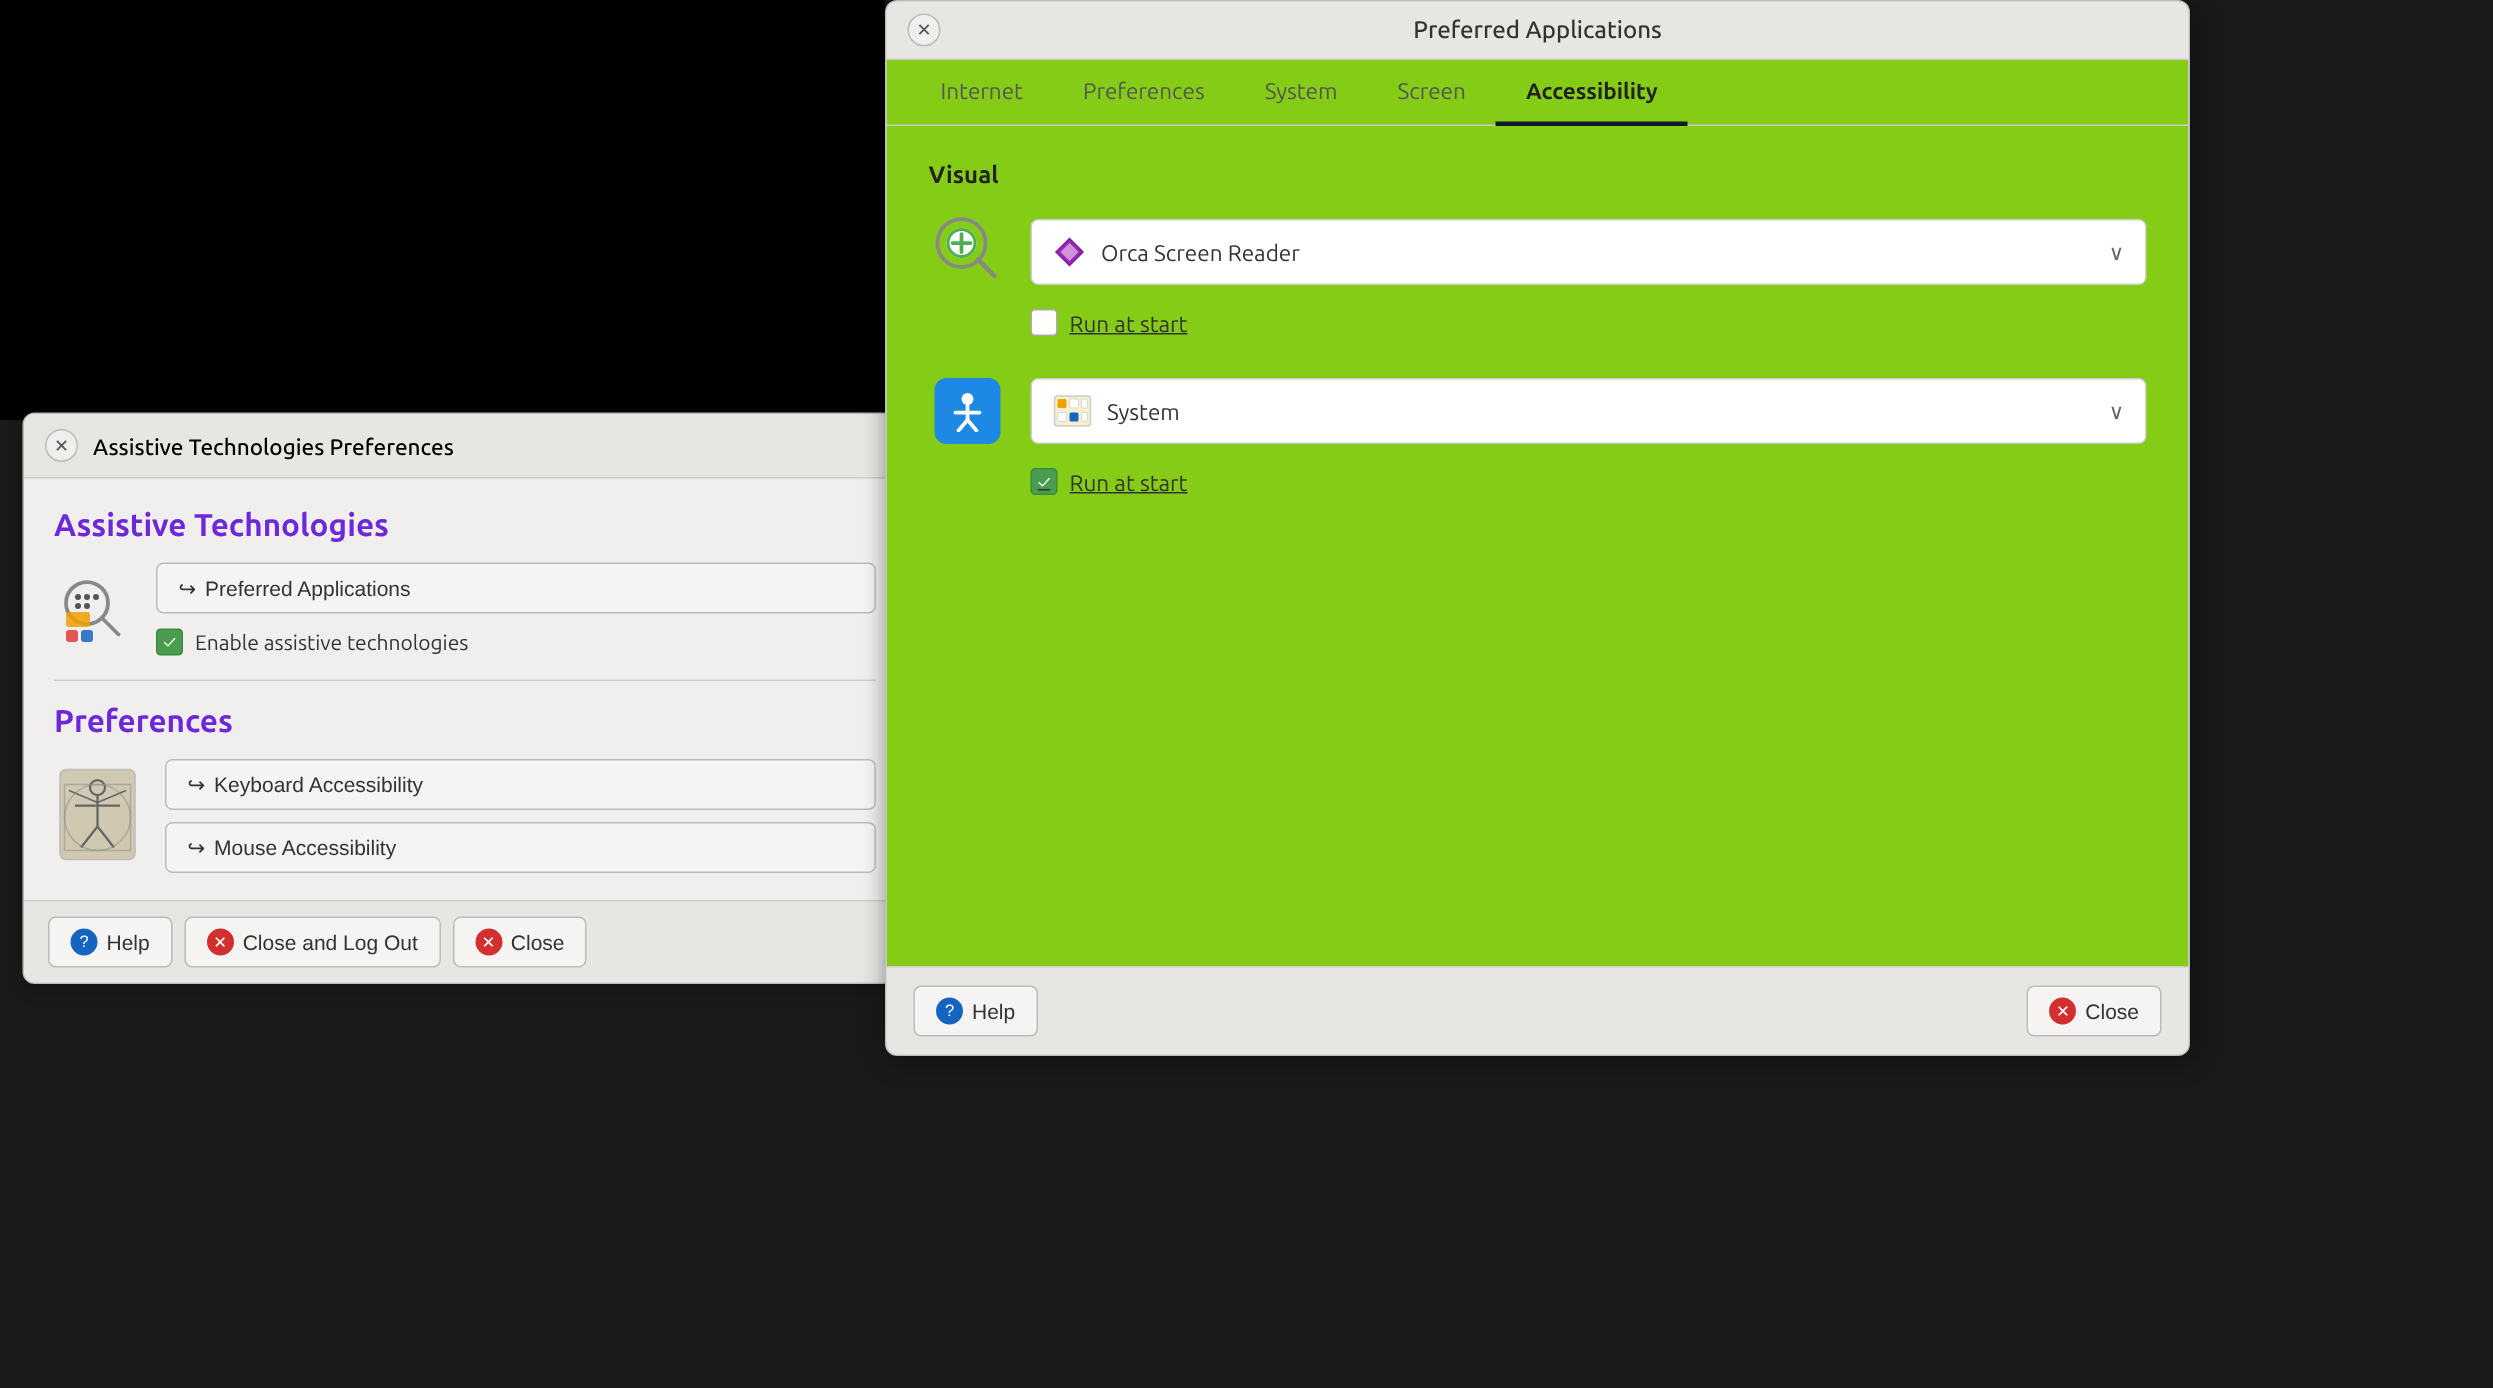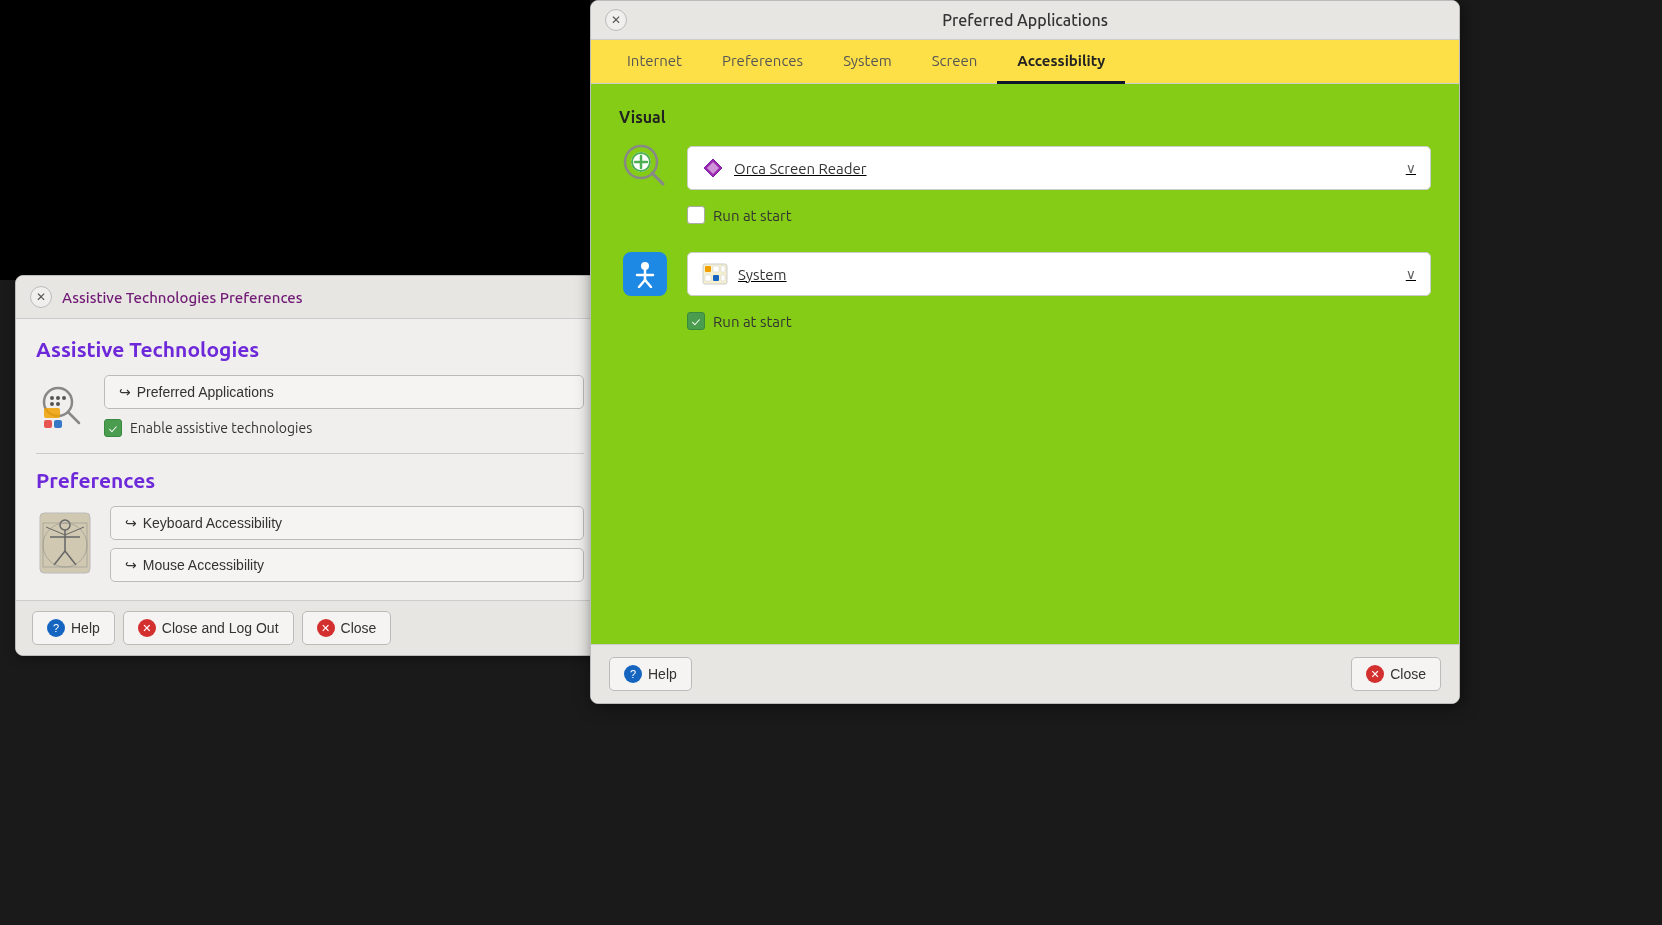--- a/index.html
+++ b/index.html
@@ -55,21 +55,21 @@
       justify-content: center;
       cursor: pointer;
       font-size: 12px;
       color: #555;
       flex-shrink: 0;
     }
 
     .atp-title {
       font-size: 15px;
       font-weight: 500;
-      color: #701a75;
+      color: #000000;
     }
 
     .atp-content {
       padding: 18px 20px;
     }
 
     .section-title {
       font-size: 21px;
       font-weight: 700;
       color: #6d28d9;
@@ -226,21 +226,21 @@
     .pa-title {
       font-size: 16px;
       font-weight: 500;
       color: #333;
     }
 
     
     .pa-tabs {
       display: flex;
       border-bottom: 1px solid #ccc;
-      background: #fde047;
+      background: #84cc16;
       padding: 0 16px;
     }
 
     .pa-tab {
       padding: 12px 20px;
       font-size: 15px;
       color: #555;
       cursor: pointer;
       border-bottom: 3px solid transparent;
       margin-bottom: -1px;
@@ -264,21 +264,20 @@
       font-weight: 700;
       color: #222;
       margin-bottom: 16px;
     }
 
     .pa-dropdown-row {
       display: flex;
       align-items: center;
       gap: 16px;
       margin-bottom: 12px;
-      text-decoration: underline;
     }
 
     .pa-app-icon {
       width: 52px;
       height: 52px;
       flex-shrink: 0;
       display: flex;
       align-items: center;
       justify-content: center;
     }
@@ -304,20 +303,21 @@
     }
 
     .pa-run-row {
       margin-left: 68px;
       display: flex;
       align-items: center;
       gap: 8px;
       font-size: 15px;
       color: #333;
       margin-bottom: 24px;
+      text-decoration: underline;
     }
 
     
     .pa-footer {
       padding: 12px 18px;
       border-top: 1px solid #ccc;
       background: #e8e6e3;
       display: flex;
       justify-content: space-between;
       align-items: center;

